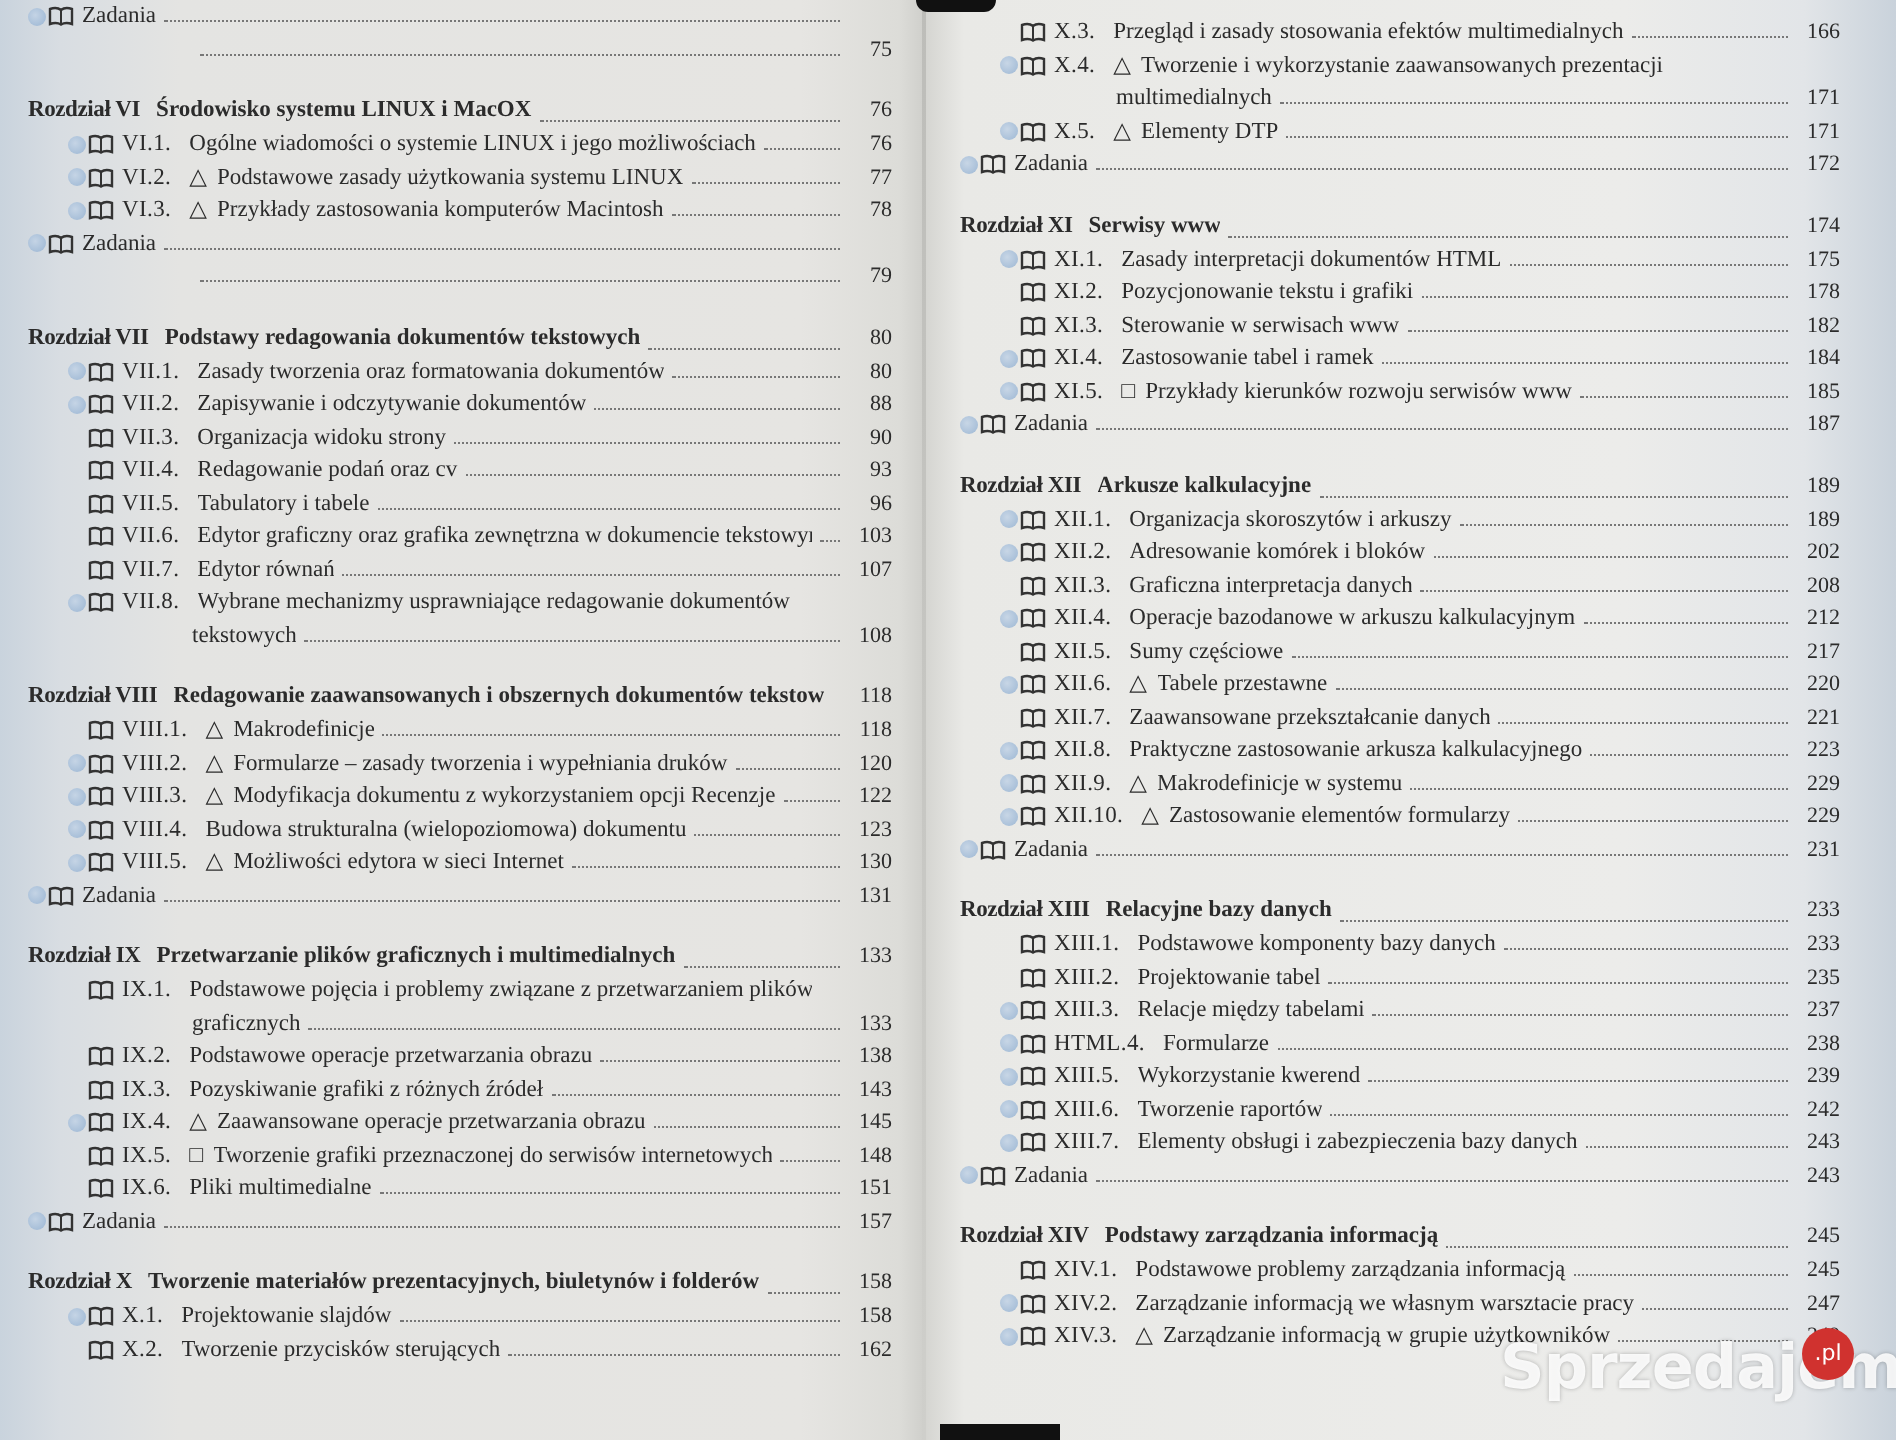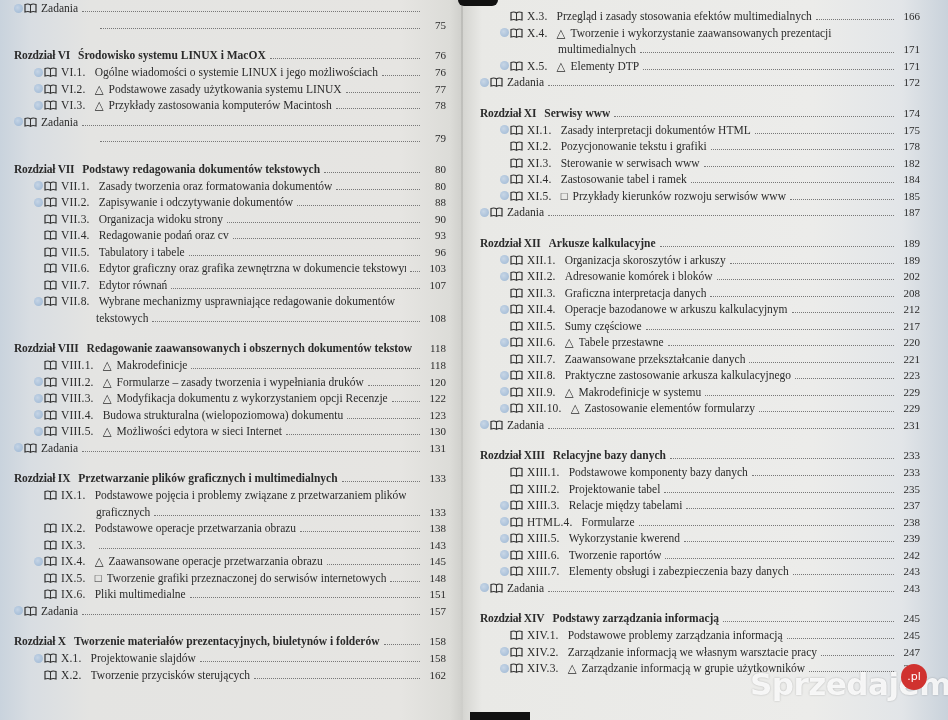--- a/index.html
+++ b/index.html
@@ -27,21 +27,21 @@
   .row .dot-marker { width: 9px; height: 9px; border-radius: 50%; background: radial-gradient(circle at 40% 40%, #c2d3e6, #8faed0); display: inline-block; margin-right: 1px; flex: 0 0 auto; align-self: center; opacity: .85; }
   .row .dot-marker.off { background: transparent; }
   .book { display: inline-block; flex: 0 0 auto; width: 13px; height: 10px; margin-right: 4px; align-self: center; position: relative; }
   .book svg { display: block; }
   .num { flex: 0 0 auto; margin-right: 9px; letter-spacing: .2px; }
   .title { flex: 0 1 auto; overflow: hidden; text-overflow: clip; }
   .leader { flex: 1 1 auto; border-bottom: 1px dotted #777; margin: 0 4px 3px 4px; min-width: 10px; }
   .page-no { flex: 0 0 auto; width: 22px; text-align: right; font-size: 11px; }
   .sym { margin-right: 5px; }
 
-  .chapter { height: 17px; margin-top: 14px; font-weight: bold; font-size: 11.5px; }
+  .chapter { height: 17px; margin-top: 14px; font-weight: bold; font-size: 11.5px; align-items: flex-end; }
   .chapter .ch-label { flex: 0 0 auto; margin-right: 8px; letter-spacing: -.2px; }
   .chapter .title { font-weight: bold; }
   .chapter .page-no { font-weight: normal; }
 
   .indent1 { padding-left: 20px; }
   .indent0 { padding-left: 0px; }
   .cont { padding-left: 82px; }
   .cont.r { padding-left: 78px; }
 
   .watermark { position: absolute; left: 750px; top: 666px; font-family: "DejaVu Sans", sans-serif; font-weight: bold; font-size: 31px; color: rgba(255,255,255,.88); letter-spacing: -.5px; text-shadow: 0 0 2px rgba(0,0,0,.25); }
@@ -375,20 +375,21 @@
         </div>
         <div class="row indent1">
           <span class="dot-marker off"></span>
           <span class="book">
   <svg width="13" height="10" viewBox="0 0 13 10">
               <path d="M1 1.5 C3 0.8 5 0.8 6.5 2 C8 0.8 10 0.8 12 1.5 L12 9 C10 8.3 8 8.3 6.5 9.3 C5 8.3 3 8.3 1 9 Z" fill="none" stroke="#333" stroke-width="1.2"></path>
               <line x1="6.5" y1="2" x2="6.5" y2="9.2" stroke="#333" stroke-width="1"></line>
             </svg>
 </span>
           <span class="num">IX.3.</span>
+          <span class="title">Pozyskiwanie grafiki z różnych źródeł</span>
           <span class="leader"></span>
           <span class="page-no">143</span>
         </div>
         <div class="row indent1">
           <span class="dot-marker"></span>
           <span class="book">
   <svg width="13" height="10" viewBox="0 0 13 10">
               <path d="M1 1.5 C3 0.8 5 0.8 6.5 2 C8 0.8 10 0.8 12 1.5 L12 9 C10 8.3 8 8.3 6.5 9.3 C5 8.3 3 8.3 1 9 Z" fill="none" stroke="#333" stroke-width="1.2"></path>
               <line x1="6.5" y1="2" x2="6.5" y2="9.2" stroke="#333" stroke-width="1"></line>
             </svg>

